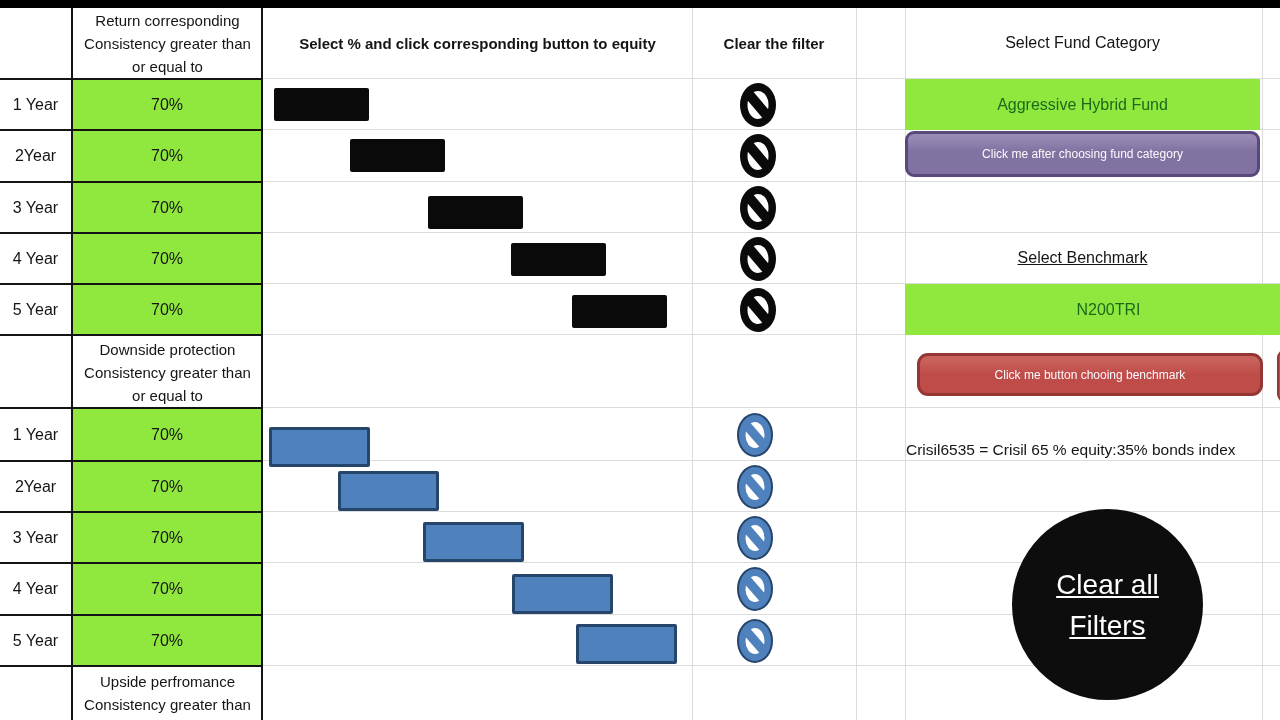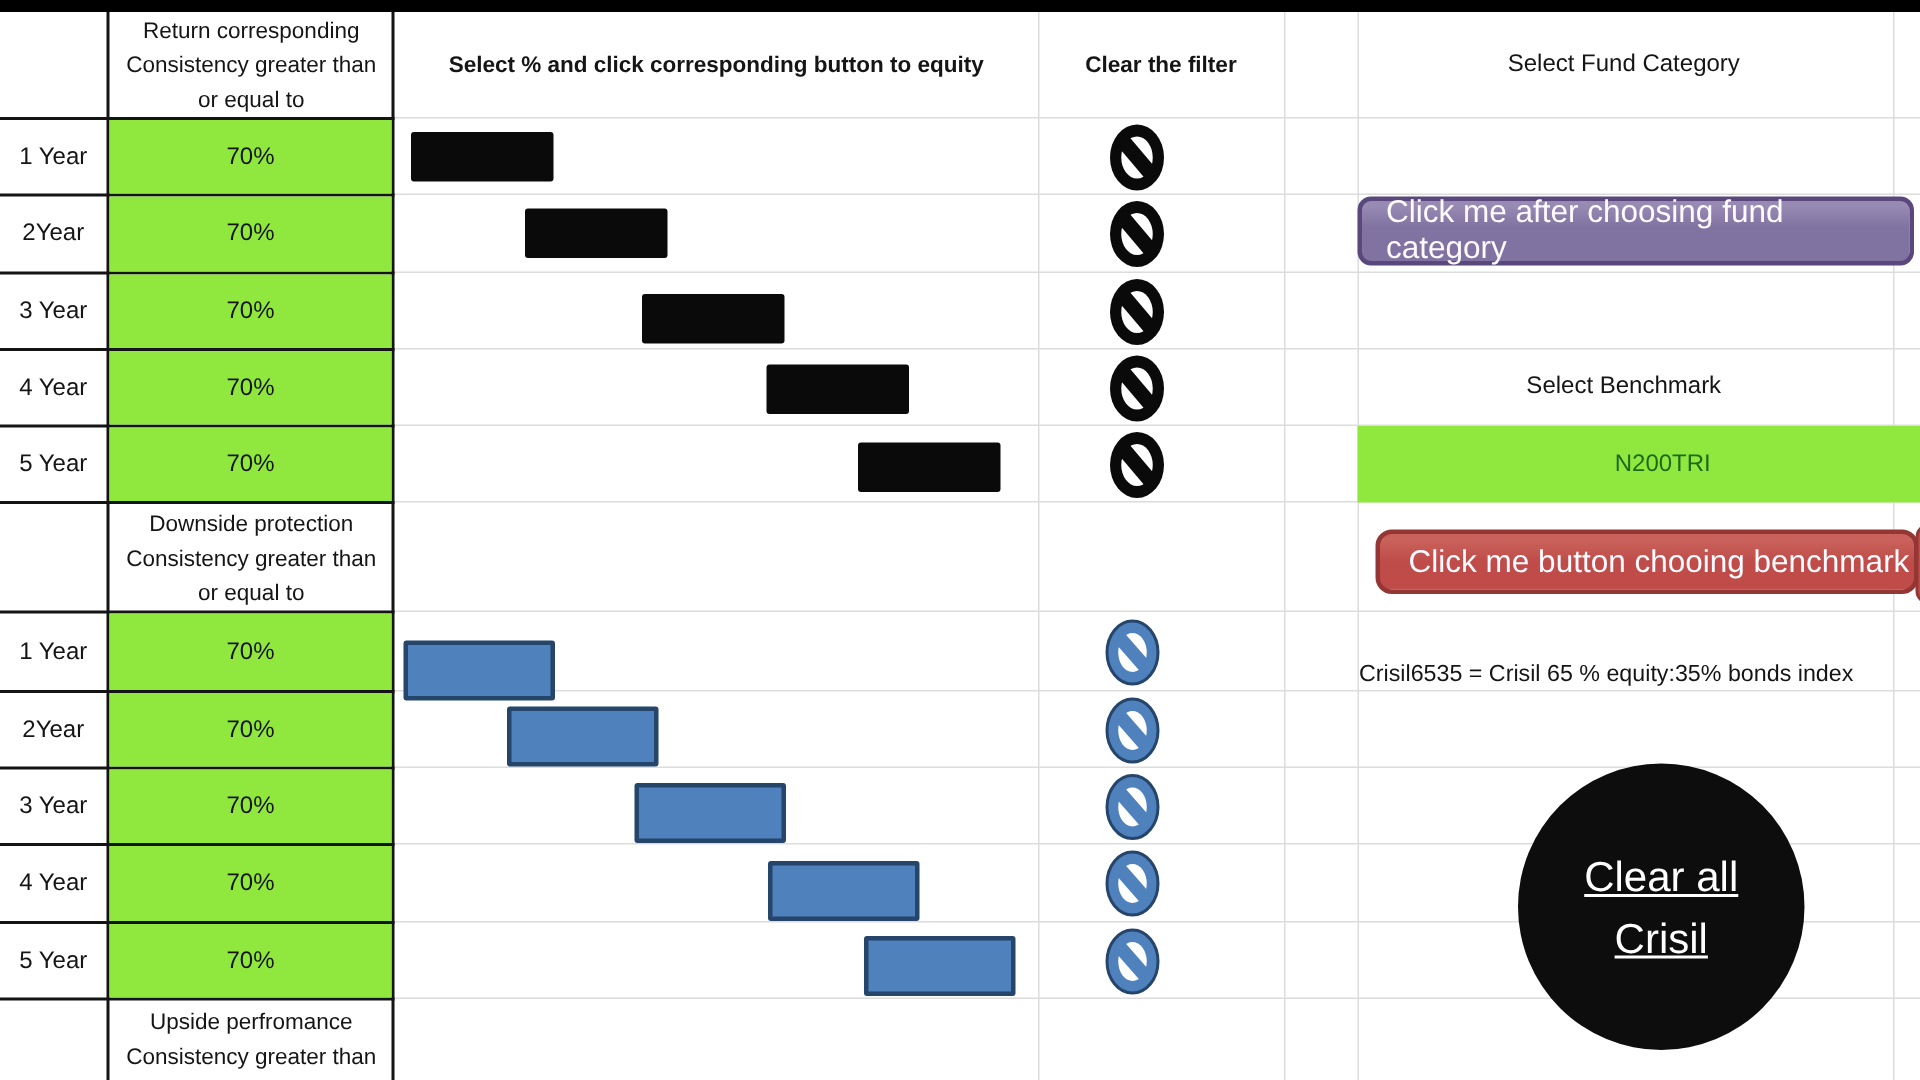--- a/index.html
+++ b/index.html
@@ -13,21 +13,21 @@
   .vline-g{position:absolute;top:8px;height:712px;width:1px;background:#dcdcdc;}
   .green{background:var(--green-cell);}
   .hdr3{font-size:15px;line-height:23px;font-weight:400;}
   .bighdr{font-size:15px;font-weight:700;}
   .rhdr{font-size:16px;font-weight:400;}
   .lbl{font-size:16px;}
   .pct{font-size:16px;}
   .bar{position:absolute;border-radius:2px;}
   .noicon{position:absolute;width:38px;height:46px;}
   .btn{position:absolute;display:flex;align-items:center;justify-content:center;
-       color:#fdfbff;font-size:21px;border-radius:9px;cursor:default;padding-left:16px;}
+       color:#fdfbff;font-size:12px;border-radius:9px;cursor:default;}
   .purple-btn{background:linear-gradient(#978ab3 8%,var(--purple-button) 45%);
        border:3px solid var(--purple-border);}
   .red-btn{background:linear-gradient(#ca625c 10%,var(--red-button) 50%);
        border:3px solid var(--red-border);border-radius:11px;}
   .greentxt{color:var(--green-text);font-size:16px;}
   .note{font-size:15.5px;}
   .circle{position:absolute;background:#0d0d0d;border-radius:50%;display:flex;flex-direction:column;
        align-items:center;justify-content:center;color:#fff;font-size:28px;line-height:41px;}
   .topbar{position:absolute;left:0;top:0;width:1280px;height:8px;background:var(--black-bar);}
 </style>
@@ -171,28 +171,29 @@
     <div>
       <div>Upside perfromance</div>
       <div>Consistency greater than</div>
     </div>
   </div>
 
   <div class="cell bighdr" style="left:265px;top:8px;width:425px;height:70px;">Select % and click corresponding button to equity</div>
   <div class="cell rhdr" style="left:905px;top:8px;width:355px;height:70px;">Select Fund Category</div>
 
   <div class="cell bighdr" style="left:694px;top:8px;width:160px;height:70px;">Clear the filter</div>
+  <div class="cell green greentxt" style="left:905px;top:79px;width:355px;height:51px;">Aggressive Hybrid Fund</div>
   <div class="btn purple-btn" style="left:905px;top:131px;width:349px;height:40px;">Click me after choosing fund category</div>
 
-  <div class="cell rhdr" style="left:905px;top:233px;width:355px;height:50px;">Select Benchmark</div>
+  <div class="cell rhdr" style="left:905px;top:233px;width:355px;height:50px;text-decoration:underline;">Select Benchmark</div>
   <div class="cell green greentxt" style="left:905px;top:284px;width:407px;height:51px;">N200TRI</div>
   <div class="btn red-btn" style="left:917px;top:353px;width:340px;height:37px;">Click me button chooing benchmark</div>
   <div class="abs" style="left:1277px;top:349px;width:14px;height:50px;border-radius:9px;
        background:var(--red-button);border:2px solid var(--red-border);"></div>
 
   <div class="abs note" style="left:906px;top:441px;width:340px;">Crisil6535 = Crisil 65 % equity:35% bonds index</div>
 
   <div class="circle" style="left:1012px;top:509px;width:191px;height:191px;text-decoration:underline;">
     <div>Clear all</div>
-    <div>Crisil</div>
+    <div>Filters</div>
   </div>
 
 </div>
 
 </body></html>

